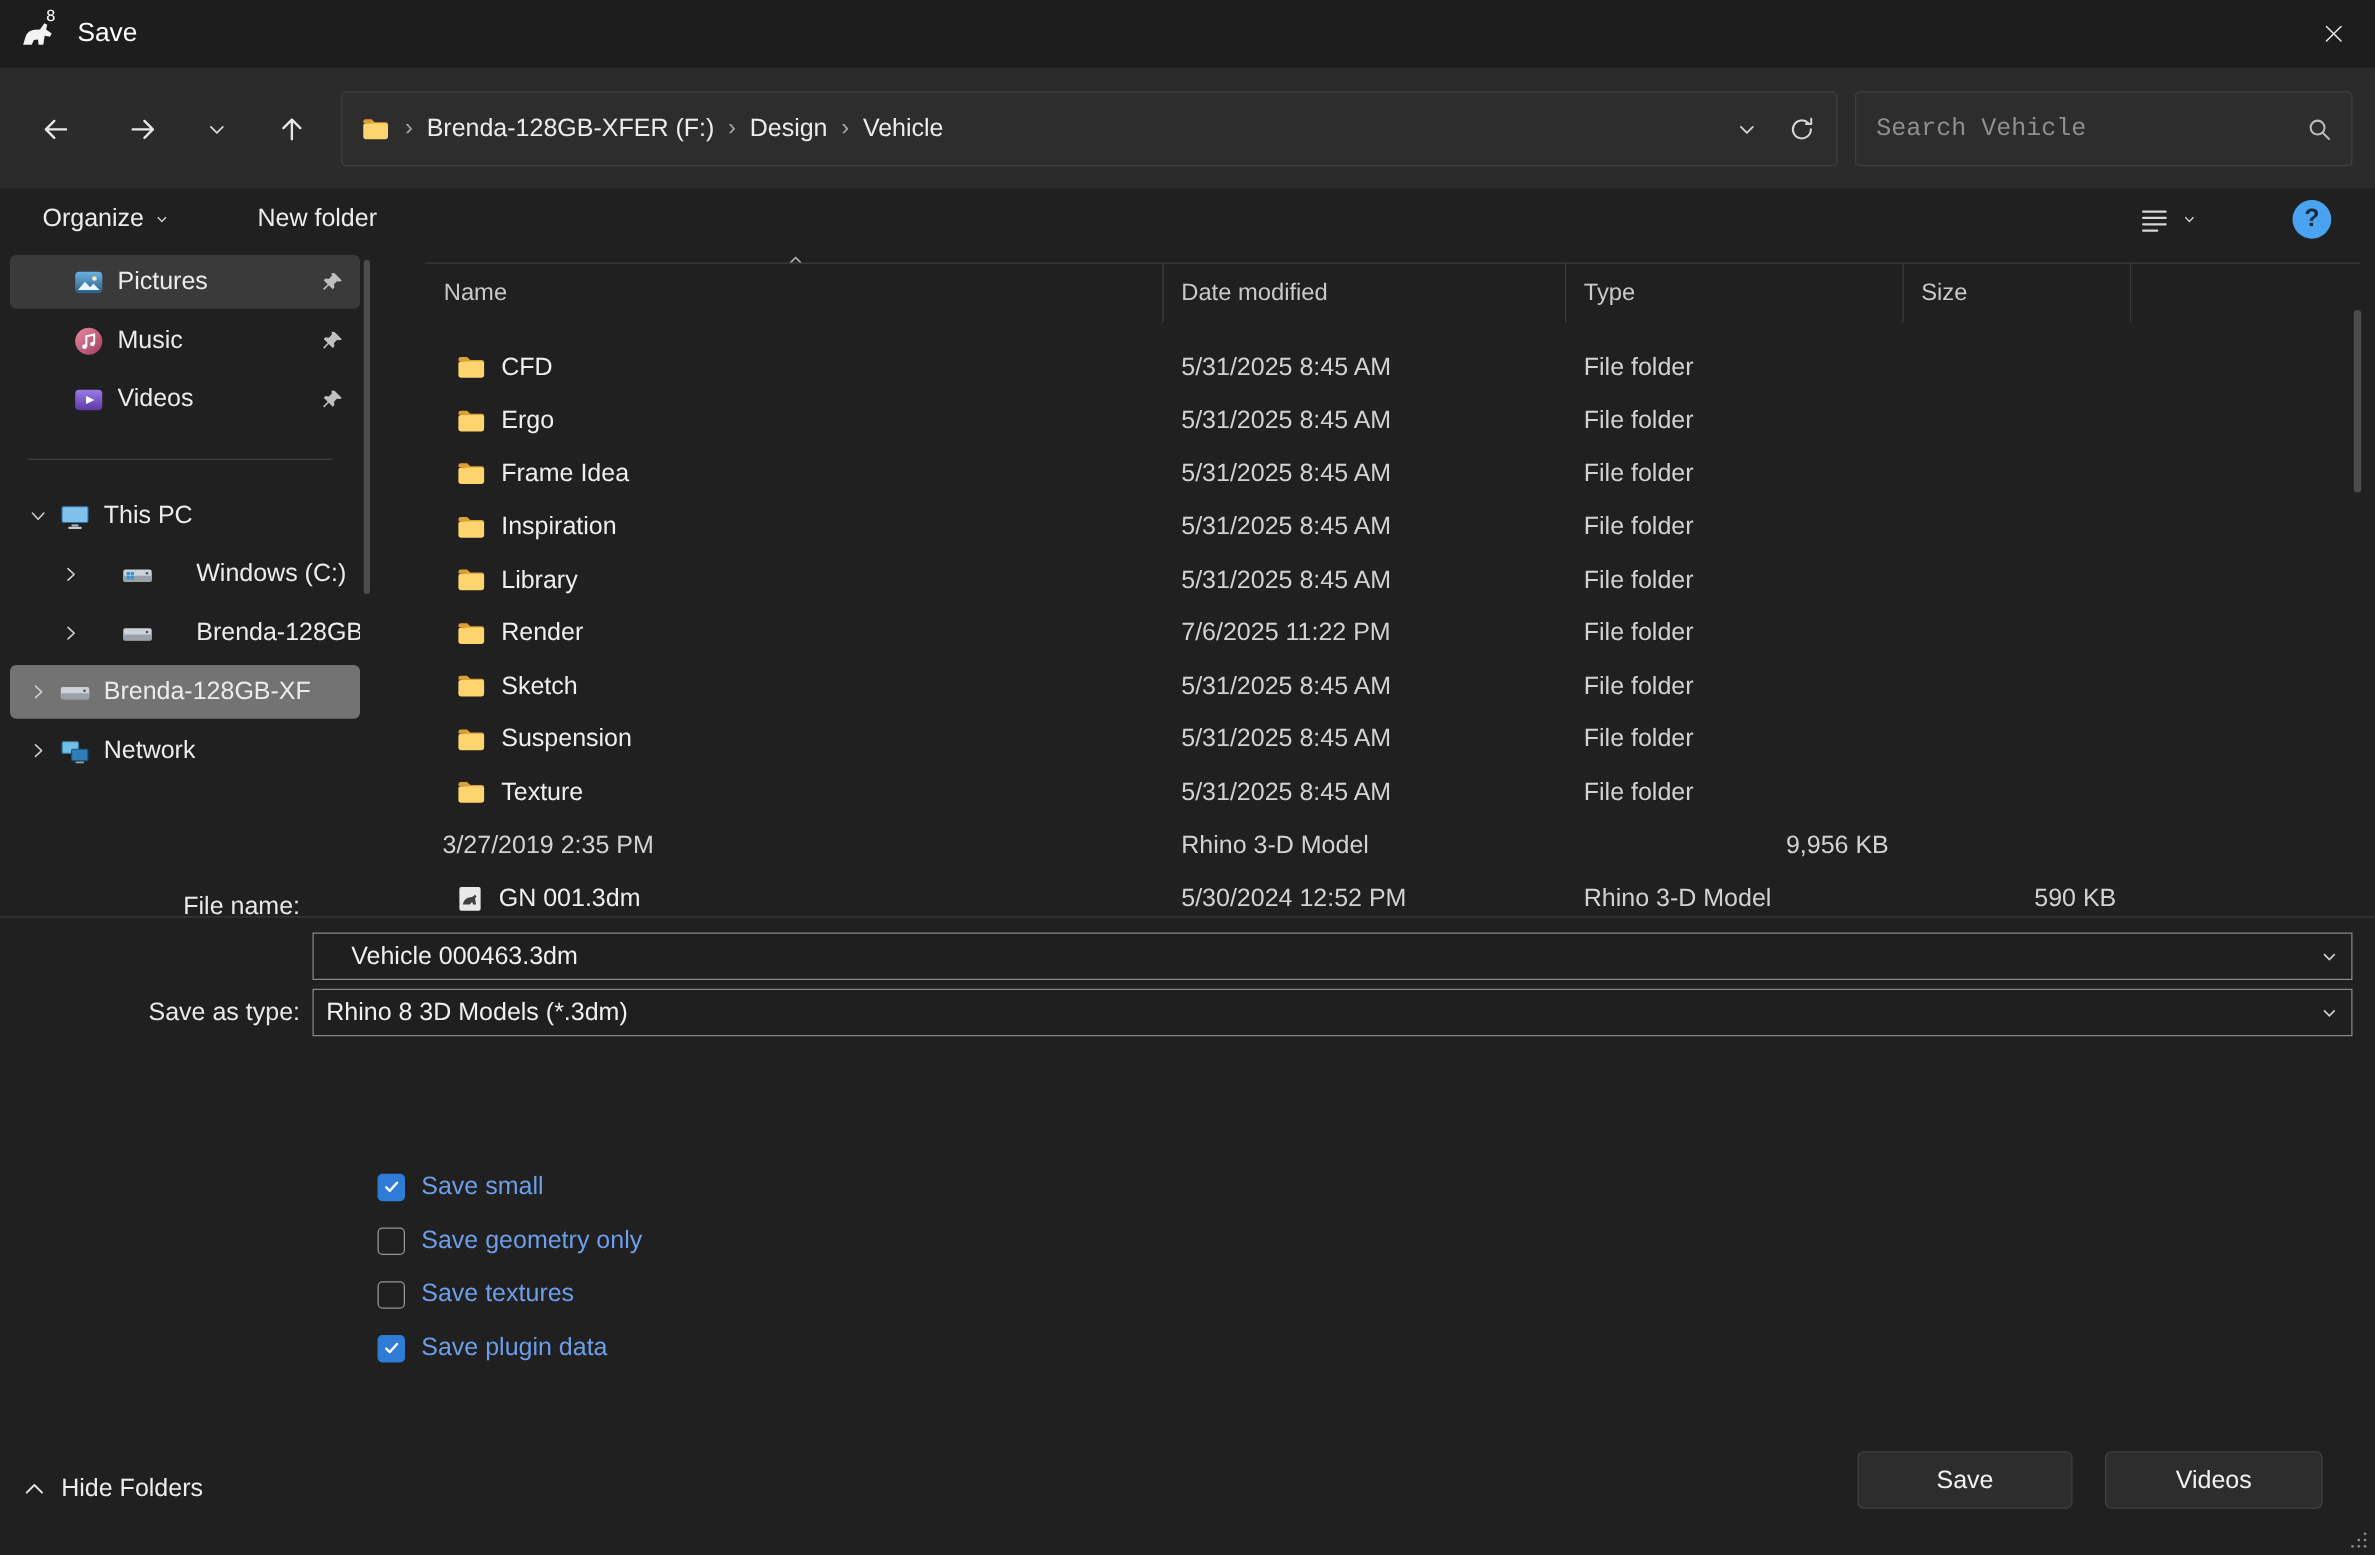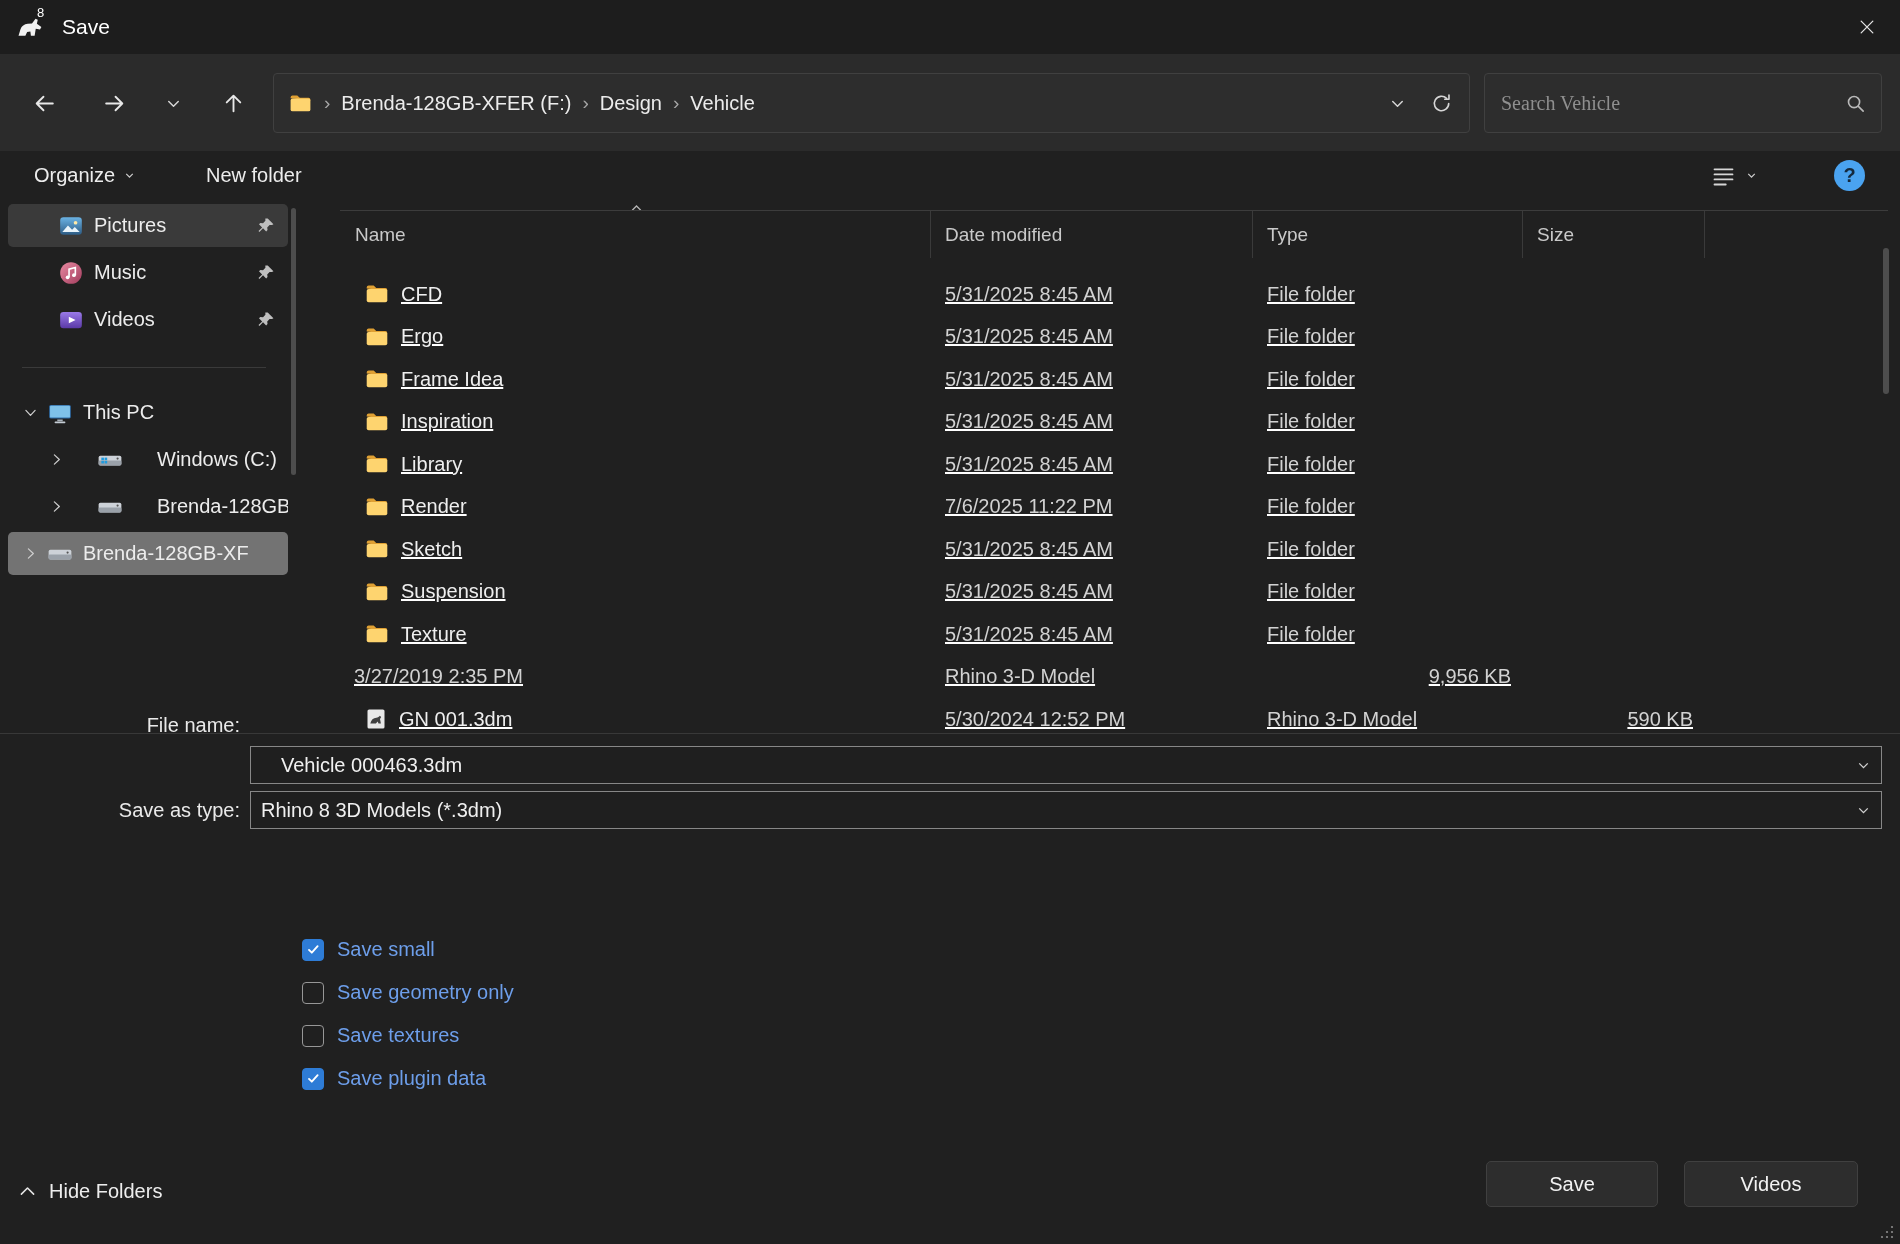--- a/index.html
+++ b/index.html
@@ -23,21 +23,21 @@
   .toolbar { position:absolute; left:0; top:54px; width:100%; height:97px; background:#2b2b2b; }
   .nav-btn { position:absolute; top:26px; width:46px; height:46px; display:flex; align-items:center; justify-content:center; background:transparent; border:none; border-radius:4px; cursor:pointer; }
   #nav-back{left:21px} #nav-forward{left:91px} #nav-recent{left:150px} #nav-up{left:210px}
   .address-bar { position:absolute; left:273px; top:19px; width:1197px; height:60px; background:#2d2d2d; border:1px solid #404040; border-radius:4px; display:flex; align-items:center; padding:0 6px 0 14px; }
   .crumbs { display:flex; align-items:center; }
   .crumb { font-size:20px; color:#ececec; padding:0 2px; white-space:nowrap; cursor:default; }
   .crumb-sep { color:#a6a6a6; font-size:19px; padding:0 9px; }
   .address-spacer { flex:1; }
   .addr-btn { width:44px; height:46px; display:flex; align-items:center; justify-content:center; background:transparent; border:none; border-radius:4px; cursor:pointer; }
   .search-box { position:absolute; left:1484px; top:19px; width:398px; height:60px; background:#2d2d2d; border:1px solid #404040; border-radius:4px; display:flex; align-items:center; padding:0 14px 0 16px; }
-  .search-box input { flex:1; background:transparent; border:none; outline:none; color:#ffffff; font-size:20px; font-family:Liberation Serif, serif; min-width:0; }
+  .search-box input { flex:1; background:transparent; border:none; outline:none; color:#ffffff; font-size:20px; font-family:Liberation Mono, monospace; min-width:0; }
   .search-box input::placeholder { color:#8f8f8f; }
 
   
   .command-bar { position:absolute; left:0; top:151px; width:100%; height:49px; background:#202020; }
   .cmd-btn { position:absolute; top:4px; height:41px; display:flex; align-items:center; gap:8px; font-size:20px; color:#ececec; padding:0 10px; background:transparent; border:none; border-radius:4px; cursor:pointer; font-family:inherit; }
   #organize-btn{left:24px} #new-folder-btn{left:196px} #view-btn{left:1700px}
   .help-circle { position:absolute; left:1834px; top:9px; width:31px; height:31px; border-radius:50%; background:var(--help-icon,#4aa3f0); color:#14293d; font-size:20px; font-weight:bold; display:flex; align-items:center; justify-content:center; border:none; cursor:pointer; font-family:inherit; }
 
   
   .sidebar { position:absolute; left:0; top:204px; width:302px; height:530px; overflow:hidden; }
@@ -55,21 +55,21 @@
   .side-sep { height:1px; background:#3a3a3a; margin:26px 36px 23px 22px; }
   .side-scrollbar { position:absolute; left:291px; top:208px; width:5px; height:267px; background:#4d4d4d; border-radius:3px; cursor:pointer; }
 
   
   .list-header { position:absolute; left:340px; top:210px; width:1548px; height:48px; border-top:1px solid #3c3c3c; display:grid; grid-template-columns:591px 322px 270px 182px 1fr; }
   .hcell { display:flex; align-items:center; font-size:19px; color:#c9c9c9; border-right:1px solid #3a3a3a; padding-left:14px; cursor:pointer; }
   .hcell:first-child { padding-left:15px; }
   .hcell.filler { border-right:none; cursor:default; }
   .sort-caret { position:absolute; left:628px; top:200px; }
   .file-rows { position:absolute; left:340px; top:273px; width:1548px; height:460px; overflow:hidden; }
-  .frow { display:grid; grid-template-columns:591px 322px 270px 182px 1fr; height:42.5px; align-items:center; cursor:pointer;text-decoration:underline; }
+  .frow { display:grid; grid-template-columns:591px 322px 270px 182px 1fr; height:42.5px; align-items:center; cursor:pointer; }
   .name-c { display:flex; align-items:center; gap:11px; padding-left:24px; font-size:20px; color:#efefef; overflow:hidden; white-space:nowrap; }
   .date-c, .type-c { font-size:20px; color:#d2d2d2; padding-left:14px; white-space:nowrap; }
   .size-c { font-size:20px; color:#d2d2d2; text-align:right; padding-right:12px; white-space:nowrap; }
   .list-scrollbar { position:absolute; left:1883px; top:248px; width:6px; height:146px; background:#4d4d4d; border-radius:3px; cursor:pointer; }
   .main-divider { position:absolute; left:0; top:733px; width:100%; height:1px; background:#383838; }
 
   
   .form-label { position:absolute; left:0; width:240px; text-align:right; font-size:20px; color:#e9e9e9; line-height:38px; }
   #file-name-label { top:706px; }
   #save-type-label { top:791px; }
@@ -342,20 +342,35 @@
           </svg>
         </span>
         <span class="icon item-ic">
           <svg viewBox="0 0 24 24" width="26" height="26">
             <rect x="1.5" y="8" width="21" height="9" rx="1.6" fill="#cdd2d8"></rect>
             <rect x="1.5" y="12.5" width="21" height="4.5" rx="1.2" fill="#9aa1a9"></rect>
             <circle cx="19" cy="10.7" r="1" fill="#555"></circle>
           </svg>
         </span>
         <span class="side-label">Brenda-128GB-XF</span>
+      </div>
+      <div class="side-row tree lvl0">
+        <span class="icon chev">
+          <svg viewBox="0 0 24 24" width="17" height="17">
+            <path d="M9 5.5l7 6.5-7 6.5" fill="none" stroke="#cfcfcf" stroke-width="1.7" stroke-linecap="round" stroke-linejoin="round"></path>
+          </svg>
+        </span>
+        <span class="icon item-ic">
+          <svg viewBox="0 0 24 24" width="26" height="26">
+            <rect x="2.5" y="5" width="12" height="8.5" rx="1" fill="#6fc0e8" stroke="#3c7fa8" stroke-width="0.8"></rect>
+            <rect x="9.5" y="10.5" width="12" height="8.5" rx="1" fill="#2f7fb8" stroke="#1d5277" stroke-width="0.8"></rect>
+            <rect x="12.5" y="19.6" width="6" height="1.3" fill="#9aa4ad"></rect>
+          </svg>
+        </span>
+        <span class="side-label">Network</span>
       </div>
     </div>
 </div>
 <div class="side-scrollbar"></div>
 
 <span class="sort-caret icon">
   <svg viewBox="0 0 24 24" width="17" height="17">
       <path d="M6 14.5l6-6 6 6" fill="none" stroke="#b5b5b5" stroke-width="1.8"></path>
     </svg>
 </span>

